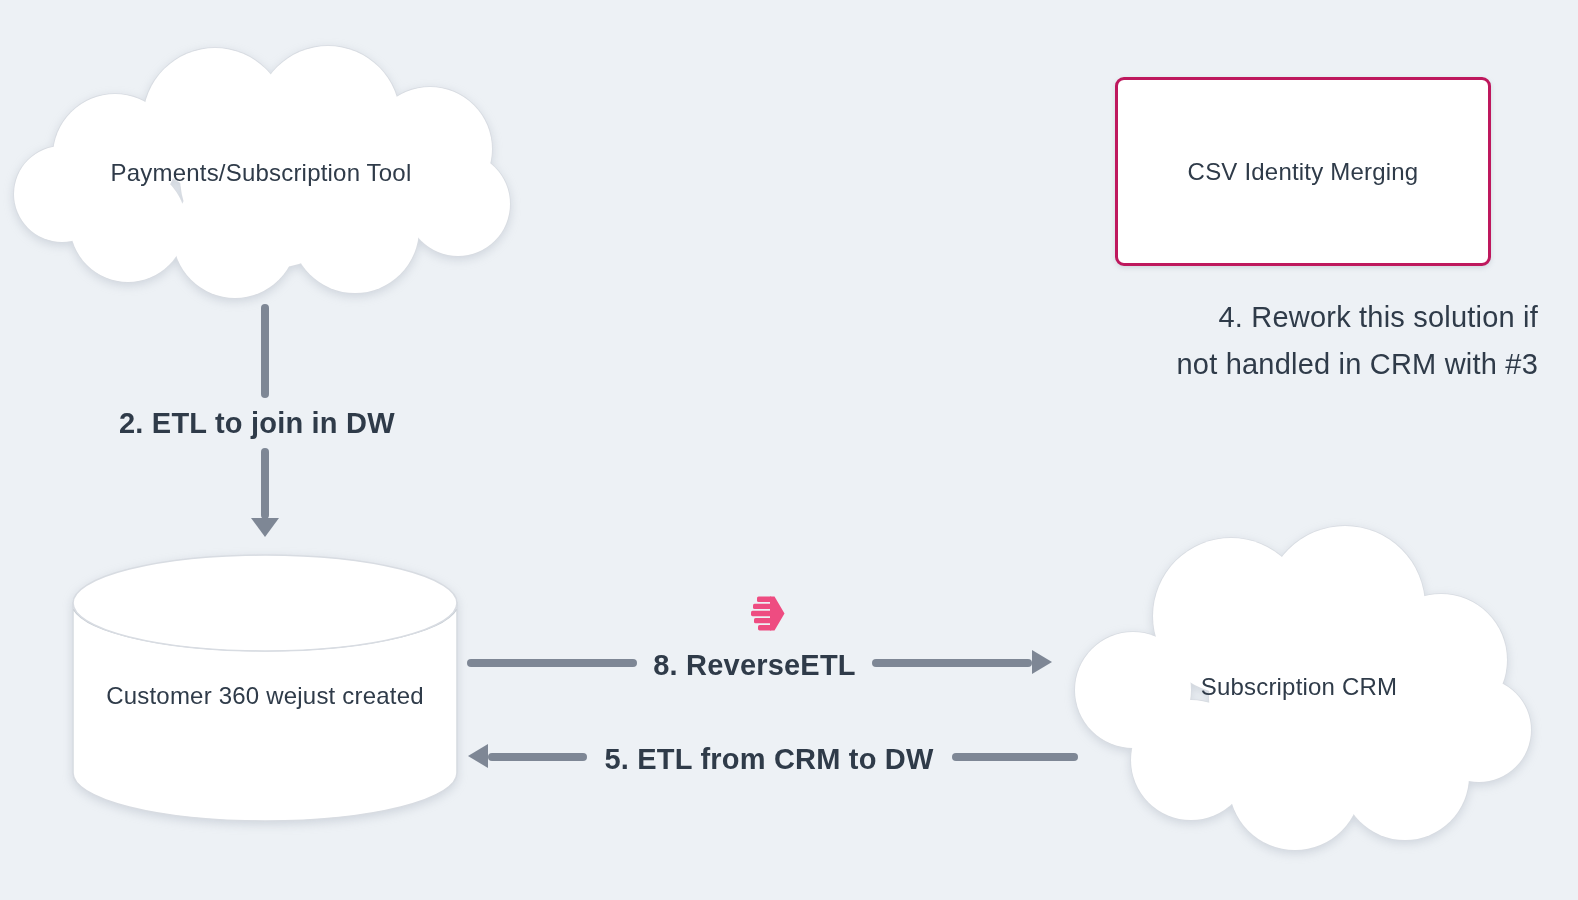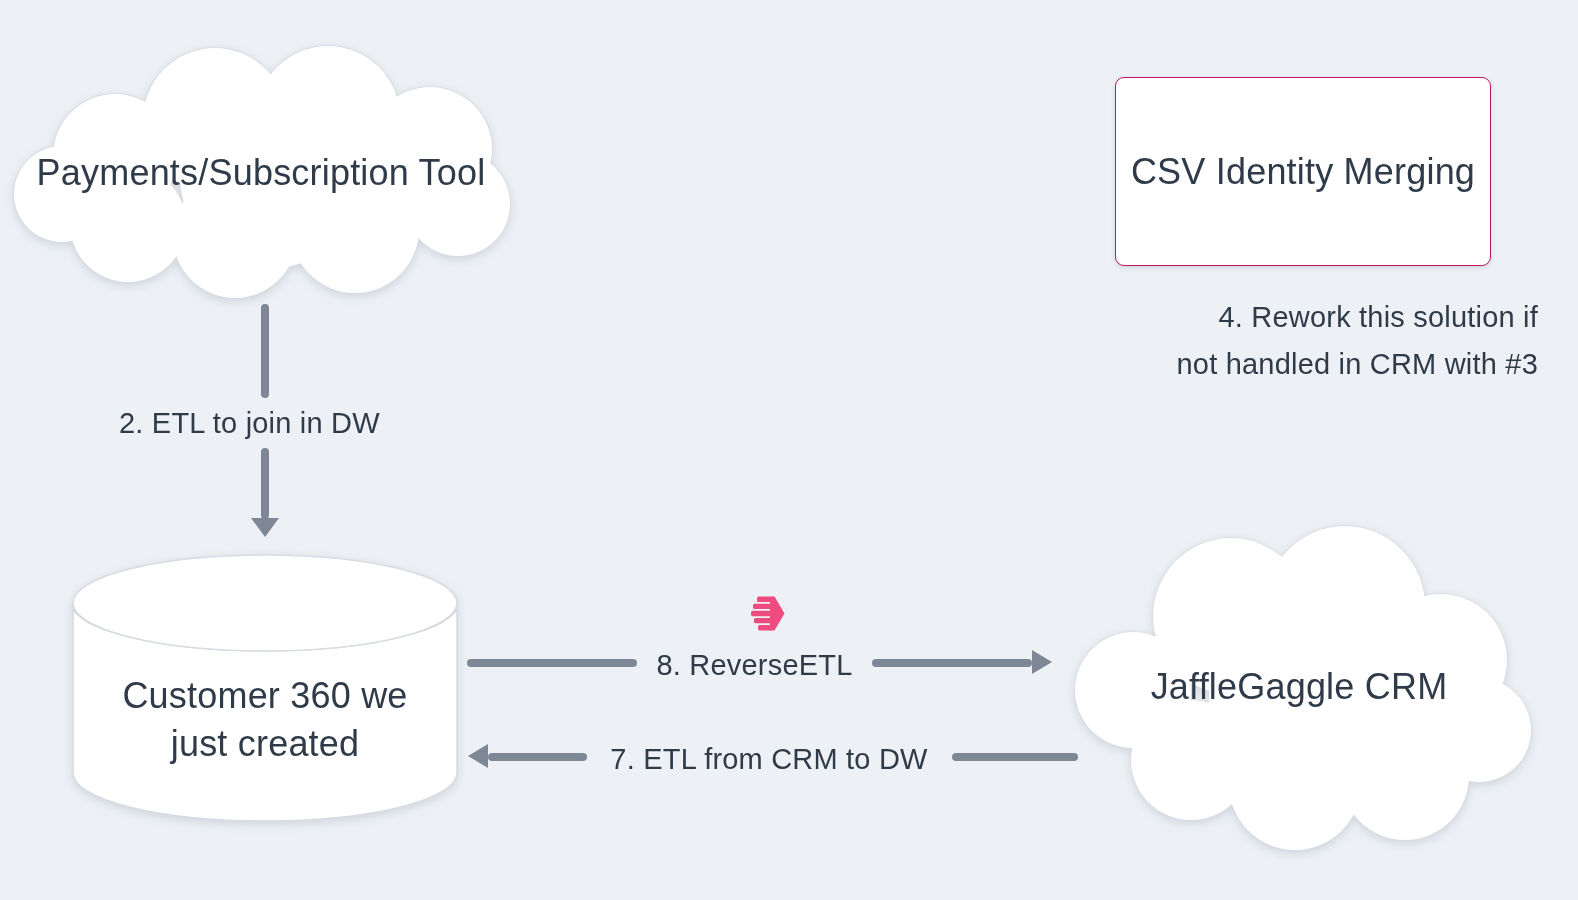--- a/index.html
+++ b/index.html
@@ -20,25 +20,25 @@
     overflow:hidden;
   }
   .abs{position:absolute;}
   .shape-svg{display:block;filter:drop-shadow(0 3px 5px rgba(141,153,168,0.30));}
   .cloud-stroke{fill:var(--shape-fill);stroke:var(--shape-border);stroke-width:1.6;}
   .cloud-fill{fill:var(--shape-fill);stroke:none;}
   .cyl-outline{fill:var(--shape-fill);stroke:var(--shape-border);stroke-width:1.6;}
   .cyl-lip{fill:none;stroke:#c6ccd3;stroke-width:2.6;}
   .node-label{
     display:flex;align-items:center;justify-content:center;text-align:center;
-    font-size:36px;letter-spacing:0.2px;color:var(--text);
+    font-size:24px;letter-spacing:0.2px;color:var(--text);
   }
   .edge-label{
     font-size:29px;letter-spacing:0.2px;color:var(--text);
-    line-height:38px;white-space:nowrap;
+    line-height:38px;white-space:nowrap;font-weight:bold;
   }
   .edge-label.center{text-align:center;}
   .seg-h{height:8px;border-radius:4px;background:var(--arrow);}
   .seg-v{width:8px;border-radius:4px;background:var(--arrow);}
   .head-right{
     width:0;height:0;
     border-top:12.5px solid transparent;
     border-bottom:12.5px solid transparent;
     border-left:20px solid var(--arrow);
   }
@@ -49,21 +49,21 @@
     border-right:20px solid var(--arrow);
   }
   .head-down{
     width:0;height:0;
     border-left:14px solid transparent;
     border-right:14px solid transparent;
     border-top:19px solid var(--arrow);
   }
   .card{
     background:var(--shape-fill);
-    border:1px solid #be185d;
+    border:3px solid #be185d;
     border-radius:9px;
     box-shadow:0 2px 5px rgba(141,153,168,0.28);
   }
   .note{font-size:29px;line-height:47px;letter-spacing:0.2px;color:var(--text);text-align:right;}
   .cyl-label{line-height:48px;}
 </style>
 </head>
 <body>
 
 <div class="canvas">
@@ -91,21 +91,21 @@
   <div class="abs seg-v" style="left:261px;top:304px;height:94px;"></div>
   <div class="abs edge-label" style="left:119px;top:404px;">2. ETL to join in DW</div>
   <div class="abs seg-v" style="left:261px;top:448px;height:71px;"></div>
   <div class="abs head-down" style="left:251px;top:518px;"></div>
 
   <svg class="abs shape-svg" style="left:70px;top:551px;" width="390" height="272" viewBox="0 0 390 272">
     <path class="cyl-outline" d="M3,52 L3,222 A192,48 0 0 0 387,222 L387,52 Z"></path>
     <path class="cyl-lip" d="M4,58 A193,48 0 0 0 386,58"></path>
     <ellipse class="cyl-outline" cx="195" cy="52" rx="192" ry="48"></ellipse>
   </svg>
-  <div class="abs node-label cyl-label" style="left:70px;top:672px;width:390px;flex-direction:column;">
+  <div class="abs node-label cyl-label" style="left:70px;top:672px;width:390px;flex-direction:row;">
     <span>Customer 360 we</span>
     <span>just created</span>
   </div>
 
   <svg class="abs" style="left:751px;top:595px;" width="34" height="38" viewBox="0 0 34 38">
     <g fill="#ee4c81">
       <rect x="6" y="1.6" width="15" height="5.4" rx="1.6"></rect>
       <rect x="2" y="8.7" width="19" height="5.4" rx="1.6"></rect>
       <rect x="0" y="15.8" width="21" height="5.4" rx="1.6"></rect>
       <rect x="3" y="22.9" width="18" height="5.4" rx="1.6"></rect>
@@ -114,21 +114,21 @@
     </g>
   </svg>
 
   <div class="abs seg-h" style="left:467px;top:659px;width:170px;"></div>
   <div class="abs edge-label center" style="left:637px;top:646px;width:235px;">8. ReverseETL</div>
   <div class="abs seg-h" style="left:872px;top:659px;width:160px;"></div>
   <div class="abs head-right" style="left:1032px;top:650px;"></div>
 
   <div class="abs head-left" style="left:468px;top:744px;"></div>
   <div class="abs seg-h" style="left:488px;top:753px;width:99px;"></div>
-  <div class="abs edge-label center" style="left:588px;top:740px;width:362px;">7. ETL from CRM to DW</div>
+  <div class="abs edge-label center" style="left:588px;top:740px;width:362px;">5. ETL from CRM to DW</div>
   <div class="abs seg-h" style="left:952px;top:753px;width:126px;"></div>
 
   <div class="abs card node-label" style="left:1115px;top:77px;width:376px;height:189px;">CSV Identity Merging</div>
 
   <div class="abs note" style="left:1088px;top:294px;width:450px;">
     <div>4. Rework this solution if</div>
     <div>not handled in CRM with #3</div>
   </div>
 
   <svg class="abs shape-svg" style="left:1063px;top:518px;" width="472" height="337" viewBox="0 0 472 337">
@@ -141,15 +141,15 @@
         <circle cx="342" cy="258" r="64"></circle>
         <circle cx="232" cy="266" r="66"></circle>
         <circle cx="128" cy="242" r="60"></circle>
         <circle cx="70" cy="172" r="58"></circle>
         <circle cx="248" cy="180" r="102"></circle>
       </g>
     </defs>
     <use href="#cloudR" class="cloud-stroke"></use>
     <use href="#cloudR" class="cloud-fill"></use>
   </svg>
-  <div class="abs node-label" style="left:1063px;top:518px;width:472px;height:337px;">JaffleGaggle CRM</div>
+  <div class="abs node-label" style="left:1063px;top:518px;width:472px;height:337px;">Subscription CRM</div>
 
 </div>
 
 </body></html>

